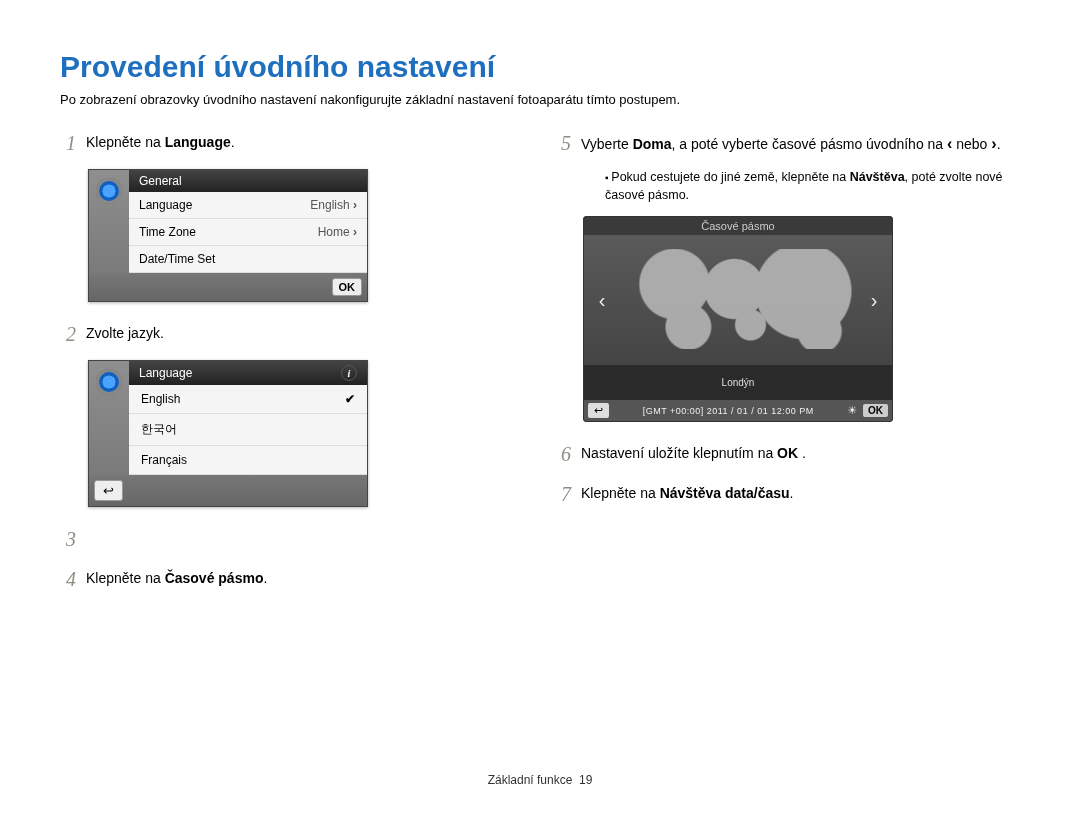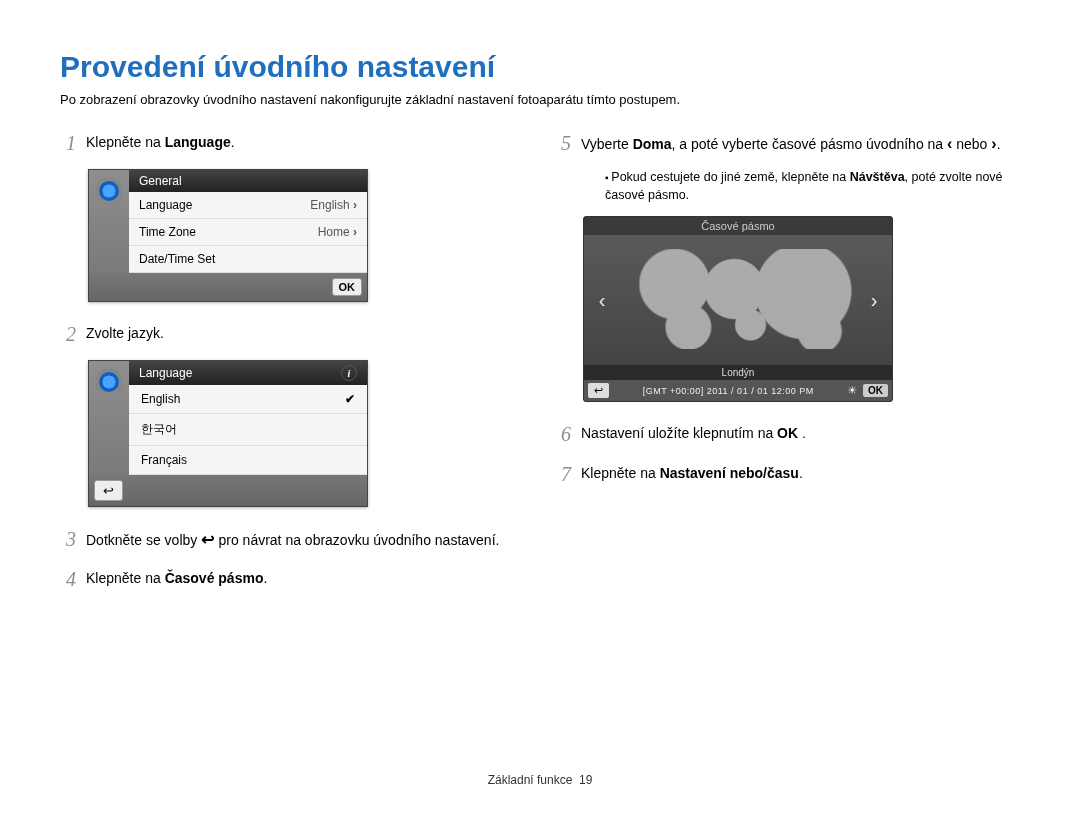--- a/index.html
+++ b/index.html
@@ -161,21 +161,21 @@
       radial-gradient(circle at 28% 78%, #b5b5b5 12%, transparent 13%),
       radial-gradient(circle at 55% 76%, #b5b5b5 10%, transparent 11%),
       radial-gradient(circle at 85% 82%, #b5b5b5 10%, transparent 11%);
     opacity:0.9;
   }
   .tz-arrow {
     color:#eee;font-size:20px;z-index:2;cursor:pointer;
     width:24px;text-align:center;
   }
   .tz-city {
-    background:#2a2a2a;color:#ddd;font-size:10px;text-align:center;padding:2px;
+    background:#2a2a2a;color:#ddd;font-size:10px;text-align:center;padding:12px;
   }
   .tz-bar {
     background:#555;color:#eee;font-size:9px;
     display:flex;align-items:center;padding:3px 4px;gap:6px;
   }
   .tz-bar .back-s{background:#ddd;color:#000;border-radius:2px;padding:1px 6px;font-size:11px;}
   .tz-bar .spacer{flex:1;text-align:center;letter-spacing:0.5px;}
   .tz-bar .sun{font-size:11px;}
   .tz-bar .ok-s{background:#ccc;color:#000;border-radius:2px;padding:1px 5px;font-size:10px;font-weight:bold;}
 
@@ -265,23 +265,20 @@
           </div>
         </div>
       </div>
       <div class="device-bottom left">
         <div class="back-btn">↩</div>
       </div>
     </div>
 
     <div class="step">
       <div class="step-num">3</div>
-      <div class="step-text">
-        <span>Dotkněte se volby </span><span class="inline-icon return-ico"></span><span> pro návrat na obrazovku úvodního nastavení.</span>
-      </div>
     </div>
 
     <div class="step">
       <div class="step-num">4</div>
       <div class="step-text">
         <span>Klepněte na </span><span class="bold">Časové pásmo</span><span>.</span>
       </div>
     </div>
   </div>
 
@@ -316,21 +313,21 @@
     <div class="step">
       <div class="step-num">6</div>
       <div class="step-text">
         <span>Nastavení uložíte klepnutím na </span><span class="bold">OK</span><span> .</span>
       </div>
     </div>
 
     <div class="step">
       <div class="step-num">7</div>
       <div class="step-text">
-        <span>Klepněte na </span><span class="bold">Nastavení nebo/času</span><span>.</span>
+        <span>Klepněte na </span><span class="bold">Návštěva data/času</span><span>.</span>
       </div>
     </div>
   </div>
 </div>
 
 <div class="footer">
   <span>Základní funkce</span>&nbsp;&nbsp;<span>19</span>
 </div>
 
 </body></html>

